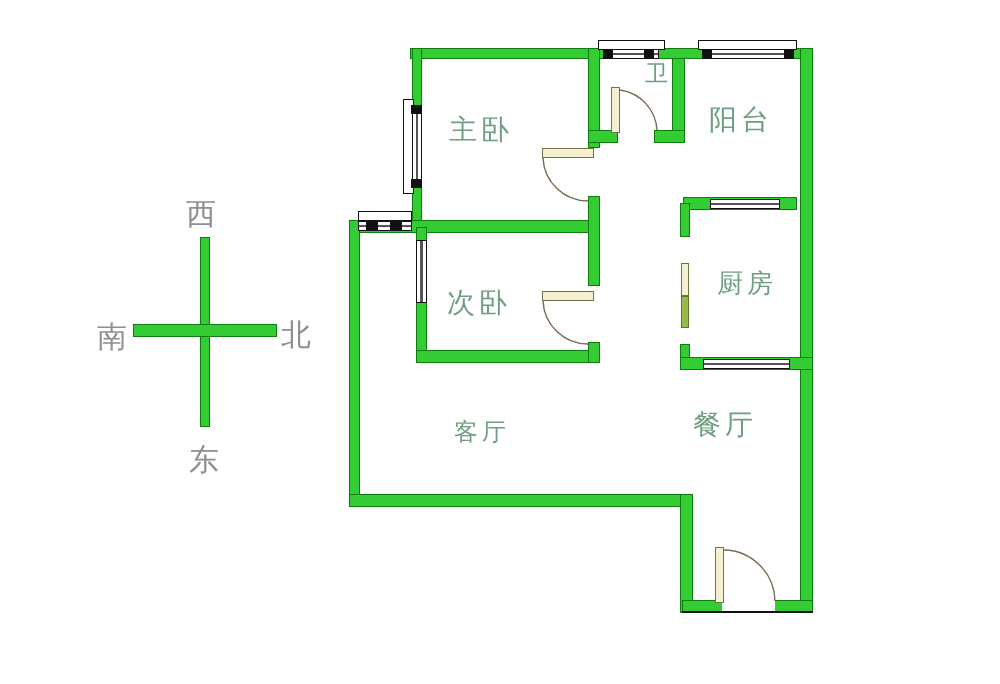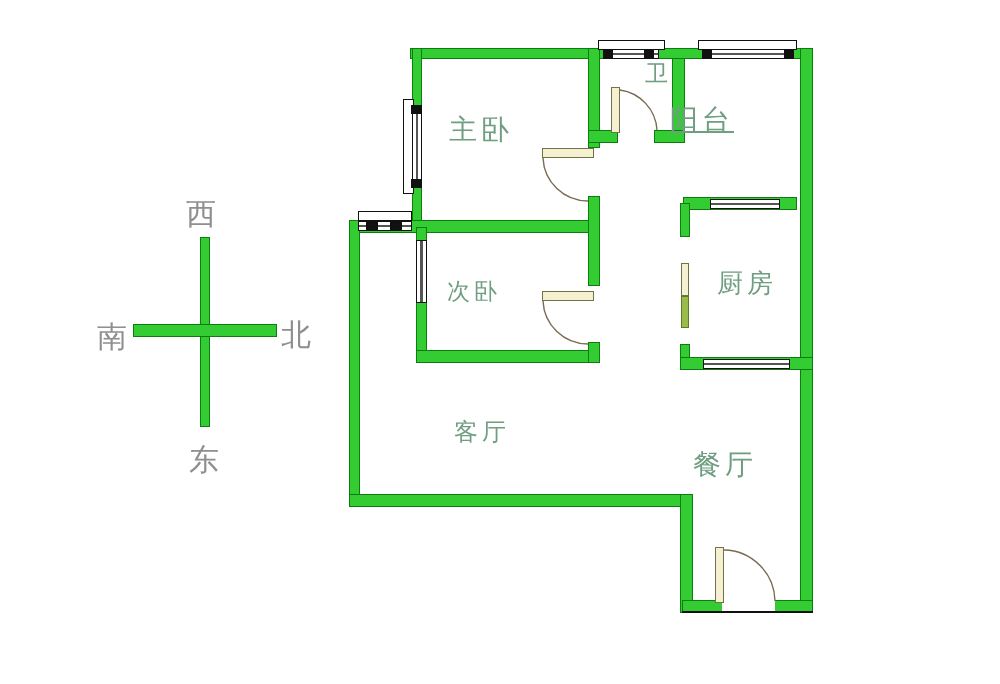--- a/index.html
+++ b/index.html
@@ -104,18 +104,18 @@
 
   <svg class="arcs" width="1000" height="684" viewBox="0 0 1000 684">
     <path d="M 543 158 A 45 45 0 0 0 588 201" fill="none" stroke="#7a6a4f" stroke-width="1.4"></path>
     <path d="M 543 301 A 45 45 0 0 0 588 344" fill="none" stroke="#7a6a4f" stroke-width="1.4"></path>
     <path d="M 620 90 A 43 43 0 0 1 657 130" fill="none" stroke="#7a6a4f" stroke-width="1.4"></path>
     <path d="M 724 550 A 52 52 0 0 1 775 601" fill="none" stroke="#7a6a4f" stroke-width="1.4"></path>
   </svg>
 
   <div class="room-label" style="left:449px;top:111px;font-size:28px;">主卧</div>
   <div class="room-label" style="left:645px;top:58px;font-size:23px;">卫</div>
-  <div class="room-label" style="left:670px;top:101px;font-size:28px;text-decoration:underline;">阳台</div>
-  <div class="room-label" style="left:447px;top:276px;font-size:23px;font-family:Liberation Mono, monospace;">次卧</div>
+  <div class="room-label" style="left:709px;top:101px;font-size:28px;">阳台</div>
+  <div class="room-label" style="left:447px;top:284px;font-size:28px;font-family:Liberation Mono, monospace;">次卧</div>
   <div class="room-label" style="left:717px;top:266px;font-size:26px;">厨房</div>
   <div class="room-label" style="left:454px;top:416px;font-size:24px;">客厅</div>
-  <div class="room-label" style="left:693px;top:446px;font-size:28px;">餐厅</div>
+  <div class="room-label" style="left:693px;top:406px;font-size:28px;">餐厅</div>
 </div>
 
 </body></html>

